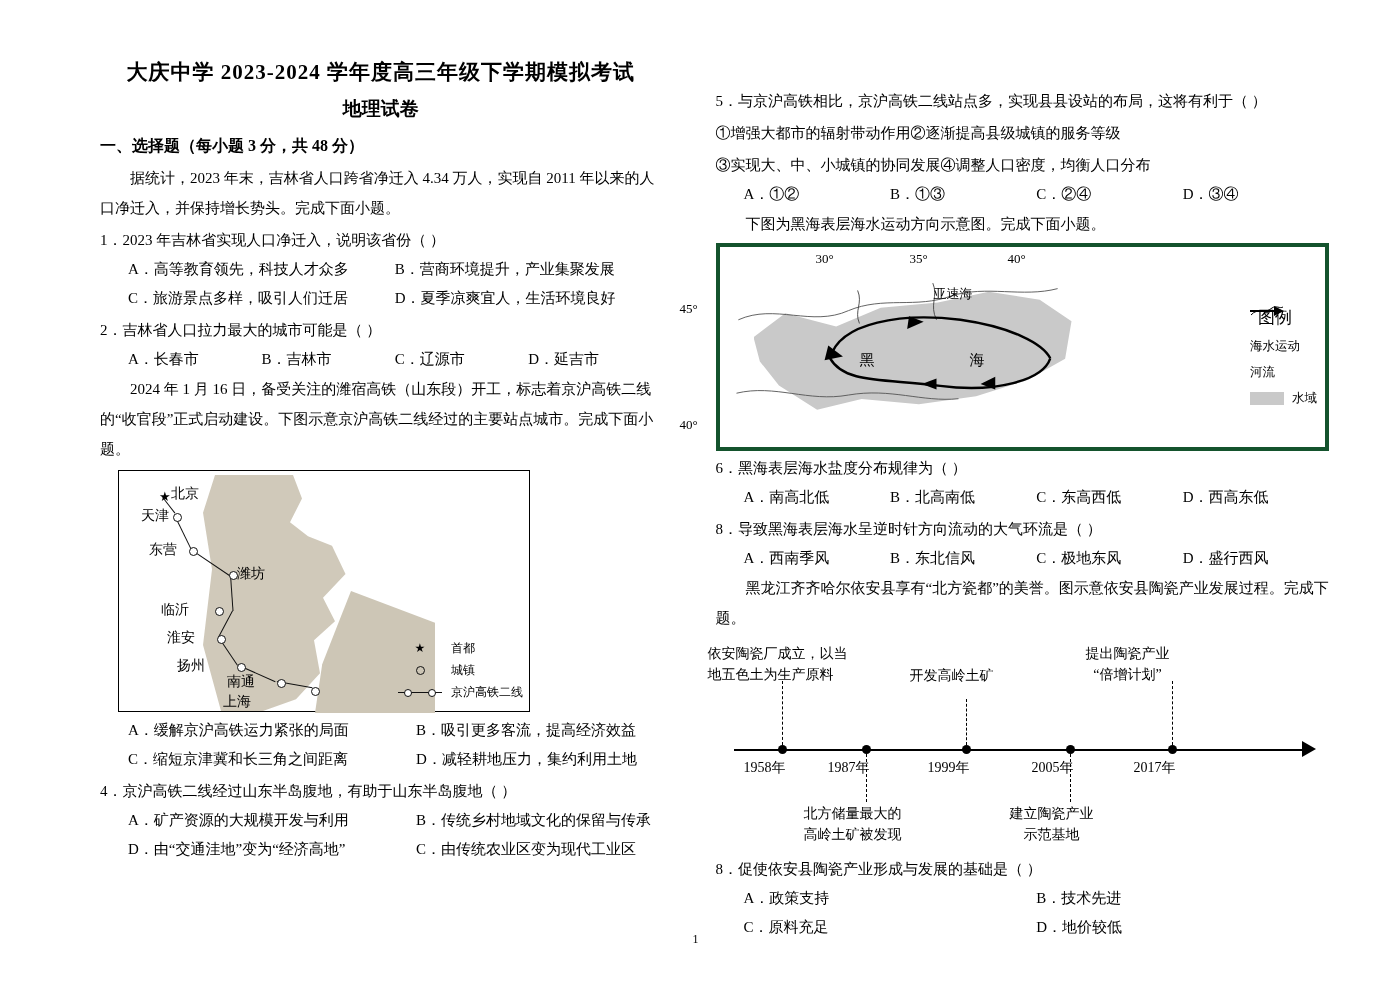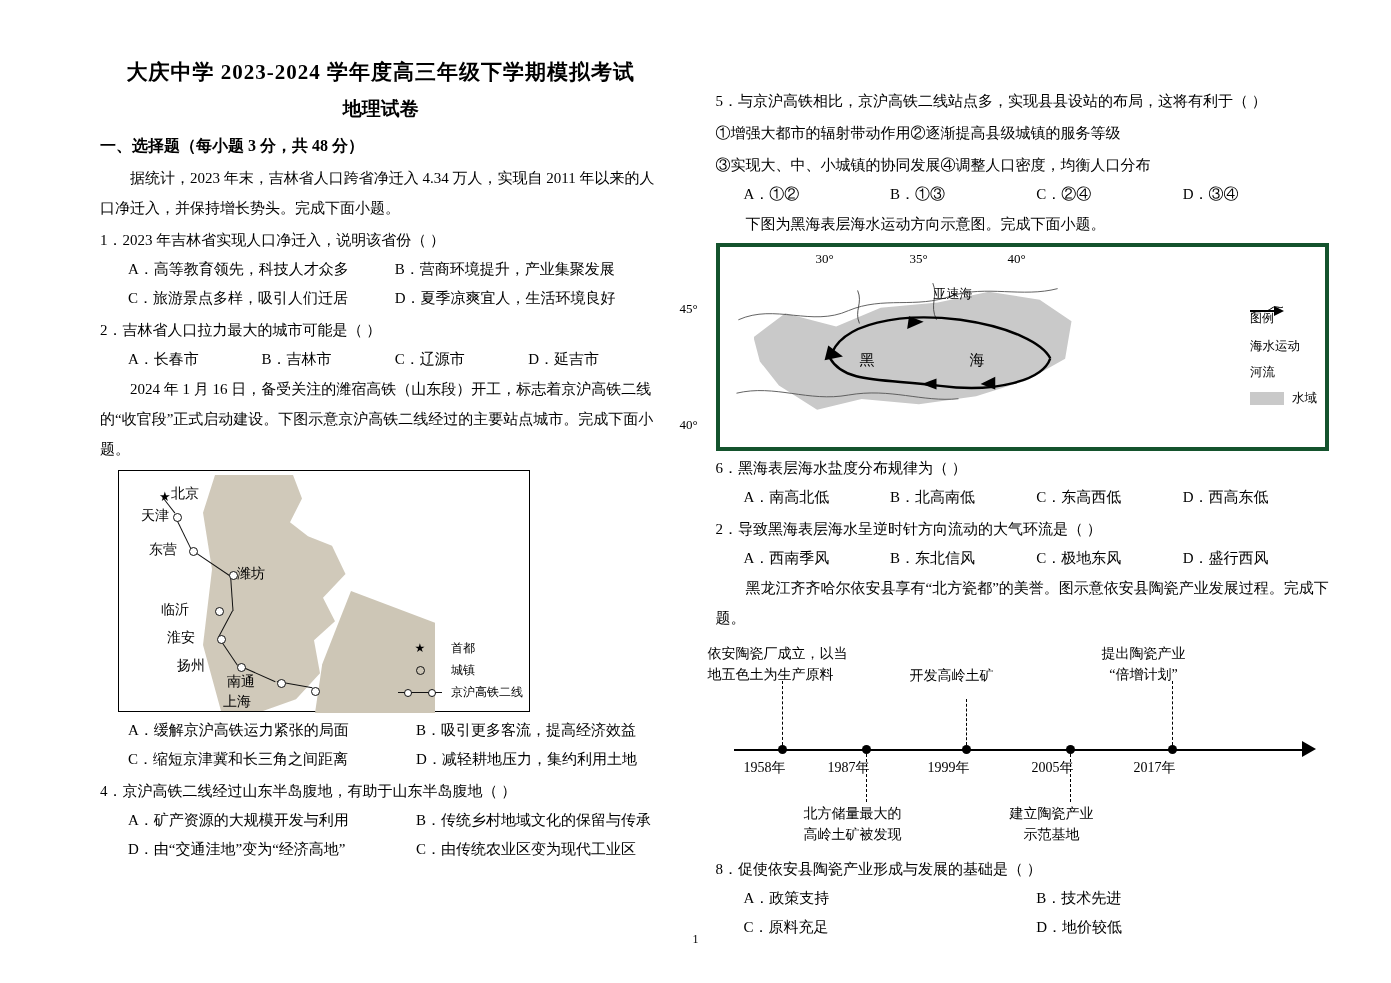--- a/index.html
+++ b/index.html
@@ -78,21 +78,21 @@
   }
   .map2 .water{
     position:absolute;left:34px;top:34px;width:318px;height:134px;
     background:#c9c9c9;
     clip-path:polygon(0% 42%,10% 24%,26% 34%,40% 20%,58% 16%,74% 8%,90% 14%,100% 30%,
       98% 58%,86% 74%,70% 86%,52% 92%,34% 88%,20% 96%,8% 78%,2% 60%);
   }
   .map2 .txt{position:absolute;font-size:13px;white-space:nowrap;}
   .map2 .deg{position:absolute;font-size:13px;}
   .legend2{position:absolute;right:8px;top:58px;font-size:12.5px;line-height:26px;}
-  .legend2 .ttl{font-size:12px;margin-bottom:2px;}
+  .legend2 .ttl{font-size:17px;margin-bottom:2px;margin-left:8px;}
   .legend2 .row{display:flex;align-items:center;gap:8px;}
   .legend2 .swatch{width:34px;height:13px;background:#c9c9c9;display:inline-block;}
   .map2 svg{position:absolute;left:0;top:0;}
 
   
   .timeline{position:relative;width:100%;height:215px;margin-top:4px;}
   .timeline .axis{
     position:absolute;left:18px;top:112px;width:570px;height:0;border-top:2px solid #000;
   }
   .timeline .arrow{
@@ -274,21 +274,21 @@
     </div>
 
     <p class="q">6．黑海表层海水盐度分布规律为（   ）</p>
     <div class="opts four">
       <span class="o">A．南高北低</span>
       <span class="o">B．北高南低</span>
       <span class="o">C．东高西低</span>
       <span class="o">D．西高东低</span>
     </div>
 
-    <p class="q">2．导致黑海表层海水呈逆时针方向流动的大气环流是（   ）</p>
+    <p class="q">8．导致黑海表层海水呈逆时针方向流动的大气环流是（   ）</p>
     <div class="opts four">
       <span class="o">A．西南季风</span>
       <span class="o">B．东北信风</span>
       <span class="o">C．极地东风</span>
       <span class="o">D．盛行西风</span>
     </div>
 
     <p class="para">黑龙江齐齐哈尔依安县享有“北方瓷都”的美誉。图示意依安县陶瓷产业发展过程。完成下题。</p>
 
     <div class="timeline">
@@ -309,21 +309,21 @@
 
       <span class="year" style="left:28px;">1958年</span>
       <span class="year" style="left:112px;">1987年</span>
       <span class="year" style="left:212px;">1999年</span>
       <span class="year" style="left:316px;">2005年</span>
       <span class="year" style="left:418px;">2017年</span>
 
       <span class="note" style="left:-8px;top:6px;white-space:pre-line;text-align:left;">依安陶瓷厂成立，以当
 地五色土为生产原料</span>
       <span class="note" style="left:194px;top:28px;white-space:pre-line;">开发高岭土矿</span>
-      <span class="note" style="left:386px;top:6px;white-space:pre-line;">提出陶瓷产业
+      <span class="note" style="left:370px;top:6px;white-space:pre-line;">提出陶瓷产业
 “倍增计划”</span>
 
       <span class="note" style="left:88px;top:166px;white-space:pre-line;">北方储量最大的
 高岭土矿被发现</span>
       <span class="note" style="left:294px;top:166px;white-space:pre-line;">建立陶瓷产业
 示范基地</span>
     </div>
 
     <p class="q">8．促使依安县陶瓷产业形成与发展的基础是（   ）</p>
     <div class="opts two">

